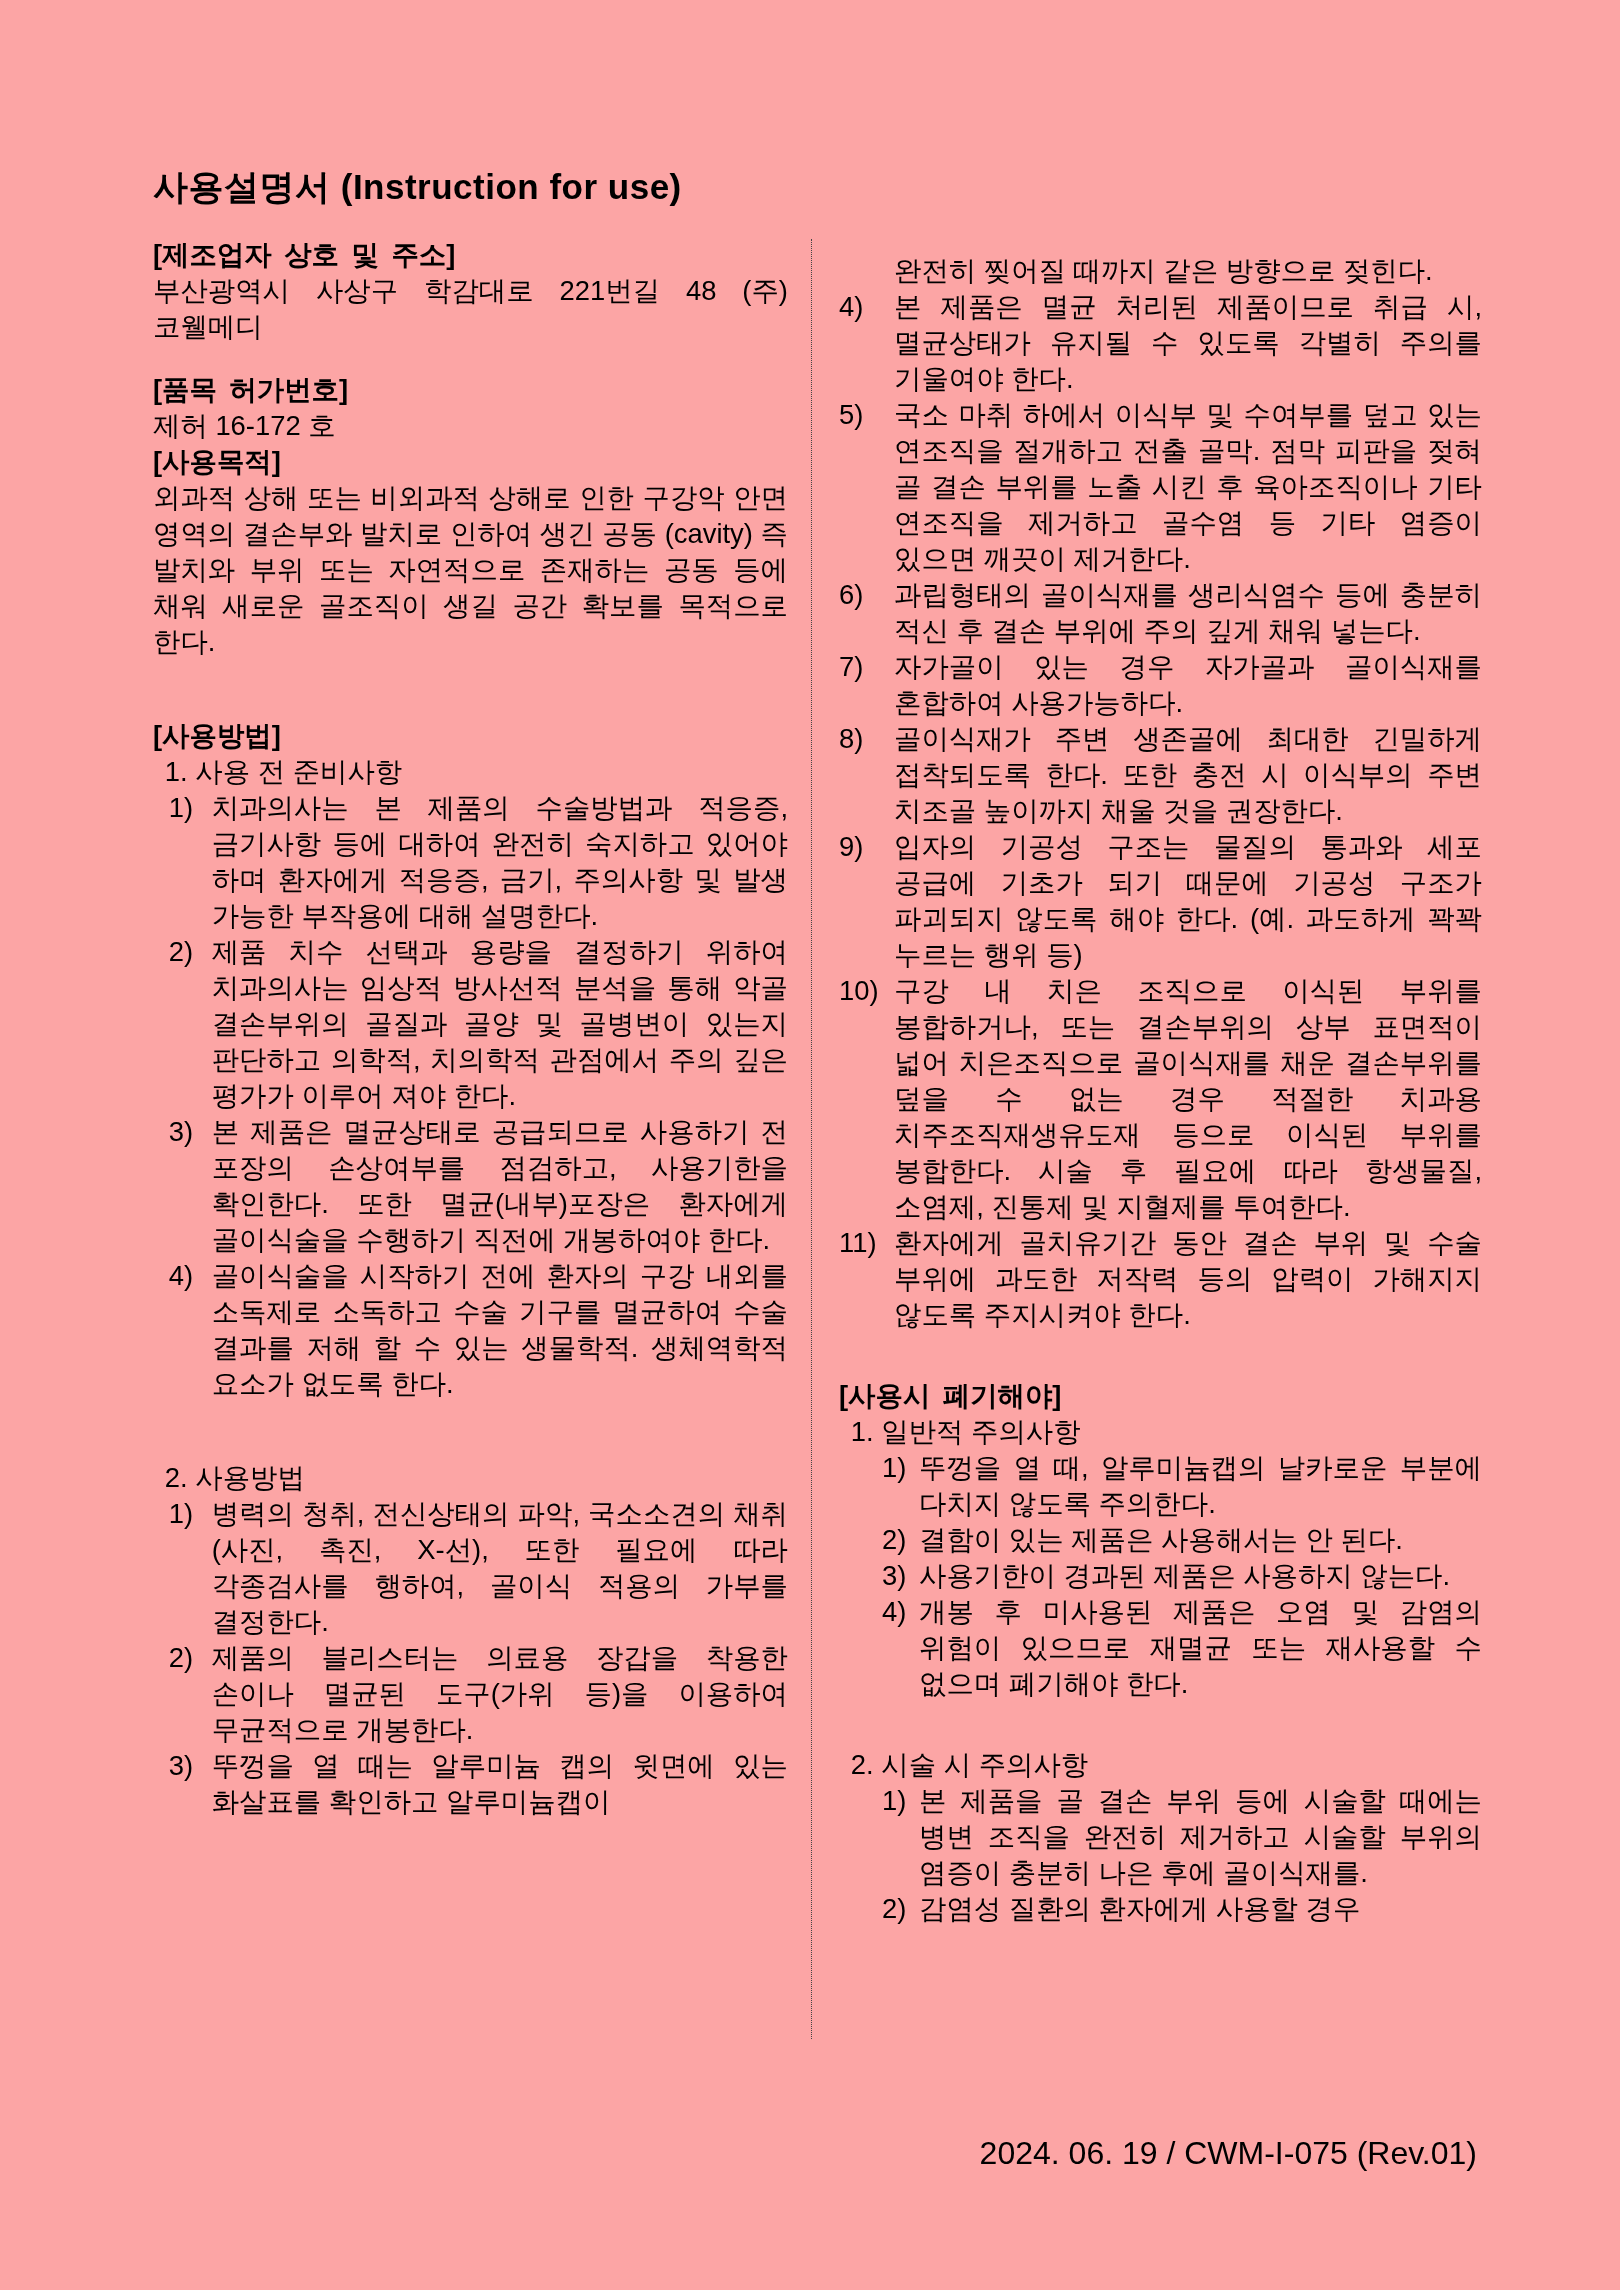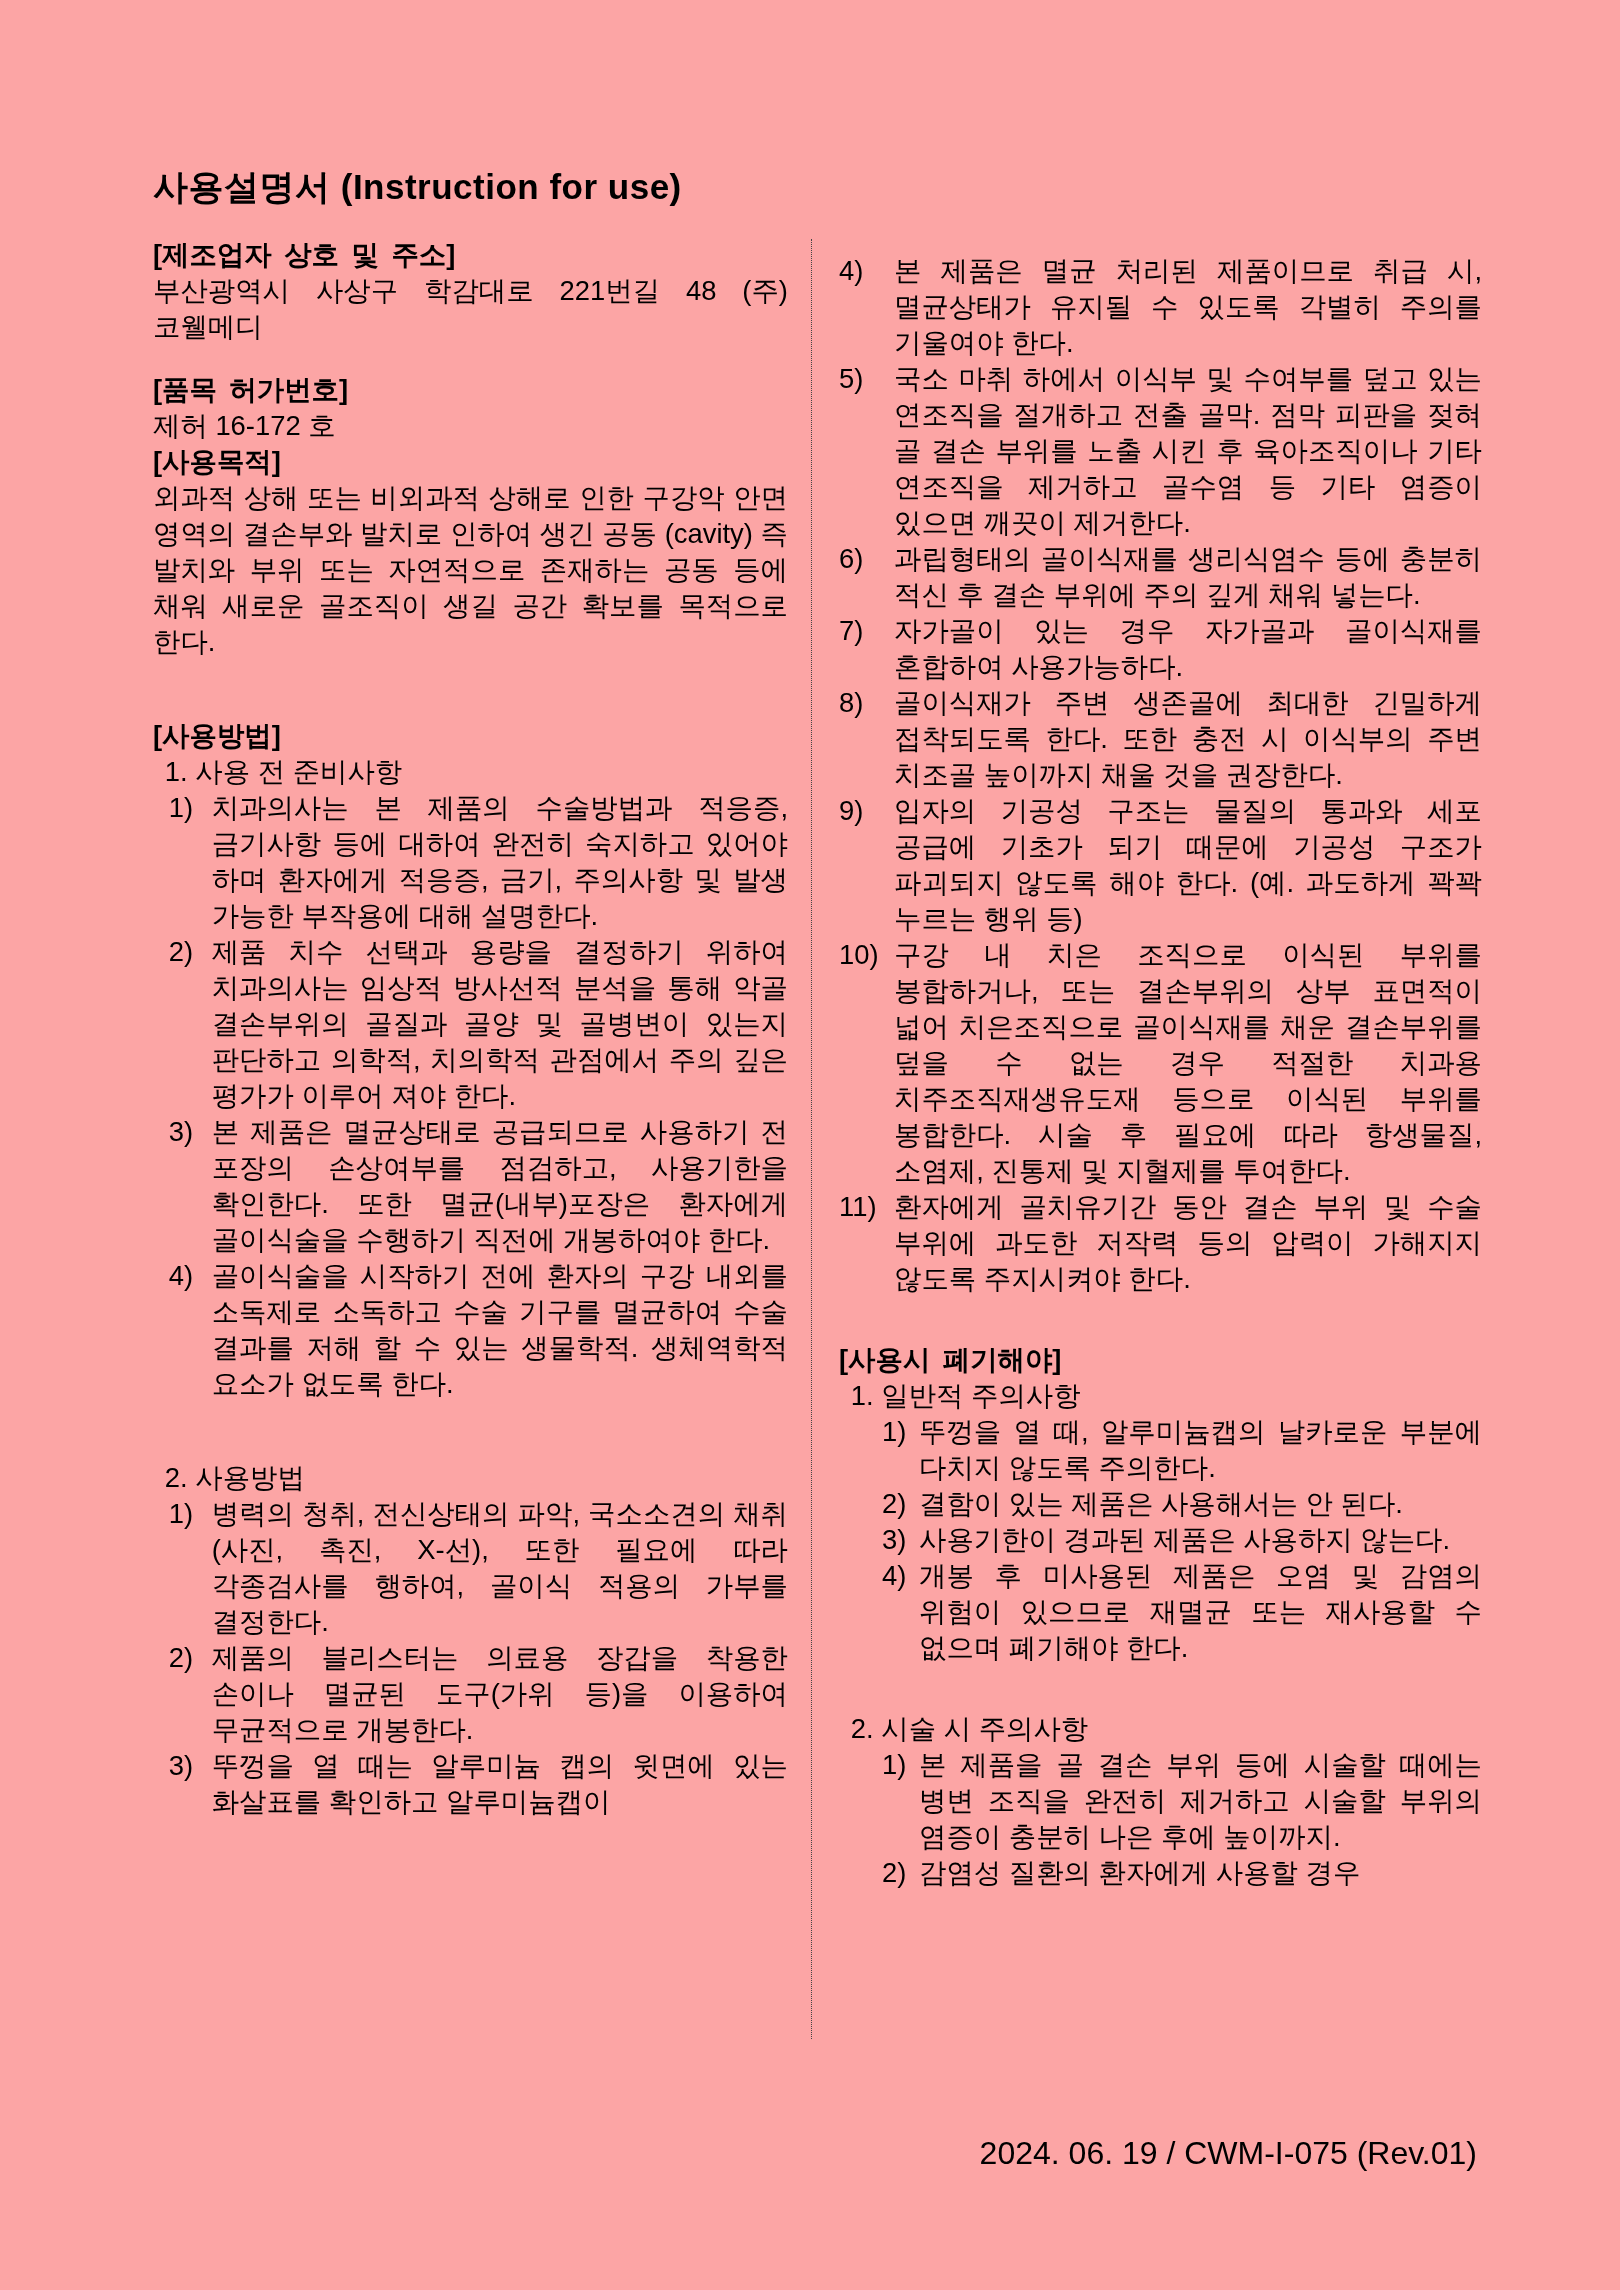--- a/index.html
+++ b/index.html
@@ -105,20 +105,21 @@
       <div class="li pad-l">
         <span class="num">3)</span>
         <span class="txt">뚜껑을 열 때는 알루미늄 캡의 윗면에 있는 화살표를 확인하고 알루미늄캡이</span>
       </div>
     </div>
 
   </div>
 
   <div class="col-right">
 
+    <div class="cont-line j">완전히 찢어질 때까지 같은 방향으로 젖힌다.</div>
 
     <div class="li li-r">
       <span class="num">4)</span>
       <span class="txt">본 제품은 멸균 처리된 제품이므로 취급 시, 멸균상태가 유지될 수 있도록 각별히 주의를 기울여야 한다.</span>
     </div>
     <div class="li li-r">
       <span class="num">5)</span>
       <span class="txt">국소 마취 하에서 이식부 및 수여부를 덮고 있는 연조직을 절개하고 전출 골막. 점막 피판을 젖혀 골 결손 부위를 노출 시킨 후 육아조직이나 기타 연조직을 제거하고 골수염 등 기타 염증이 있으면 깨끗이 제거한다.</span>
     </div>
     <div class="li li-r">
@@ -164,21 +165,21 @@
       </div>
       <div class="li caut-item">
         <span class="num">4)</span>
         <span class="txt">개봉 후 미사용된 제품은 오염 및 감염의 위험이 있으므로 재멸균 또는 재사용할 수 없으며 폐기해야 한다.</span>
       </div>
 
       <div class="sub-title mt-xl">2. 시술 시 주의사항</div>
 
       <div class="li caut-item">
         <span class="num">1)</span>
-        <span class="txt">본 제품을 골 결손 부위 등에 시술할 때에는 병변 조직을 완전히 제거하고 시술할 부위의 염증이 충분히 나은 후에 높이까지.</span>
+        <span class="txt">본 제품을 골 결손 부위 등에 시술할 때에는 병변 조직을 완전히 제거하고 시술할 부위의 염증이 충분히 나은 후에 골이식재를.</span>
       </div>
       <div class="li caut-item">
         <span class="num">2)</span>
         <span class="txt">감염성 질환의 환자에게 사용할 경우</span>
       </div>
     </div>
 
   </div>
 
   <div class="page-footer">2024. 06. 19 / CWM-I-075 (Rev.01)</div>

